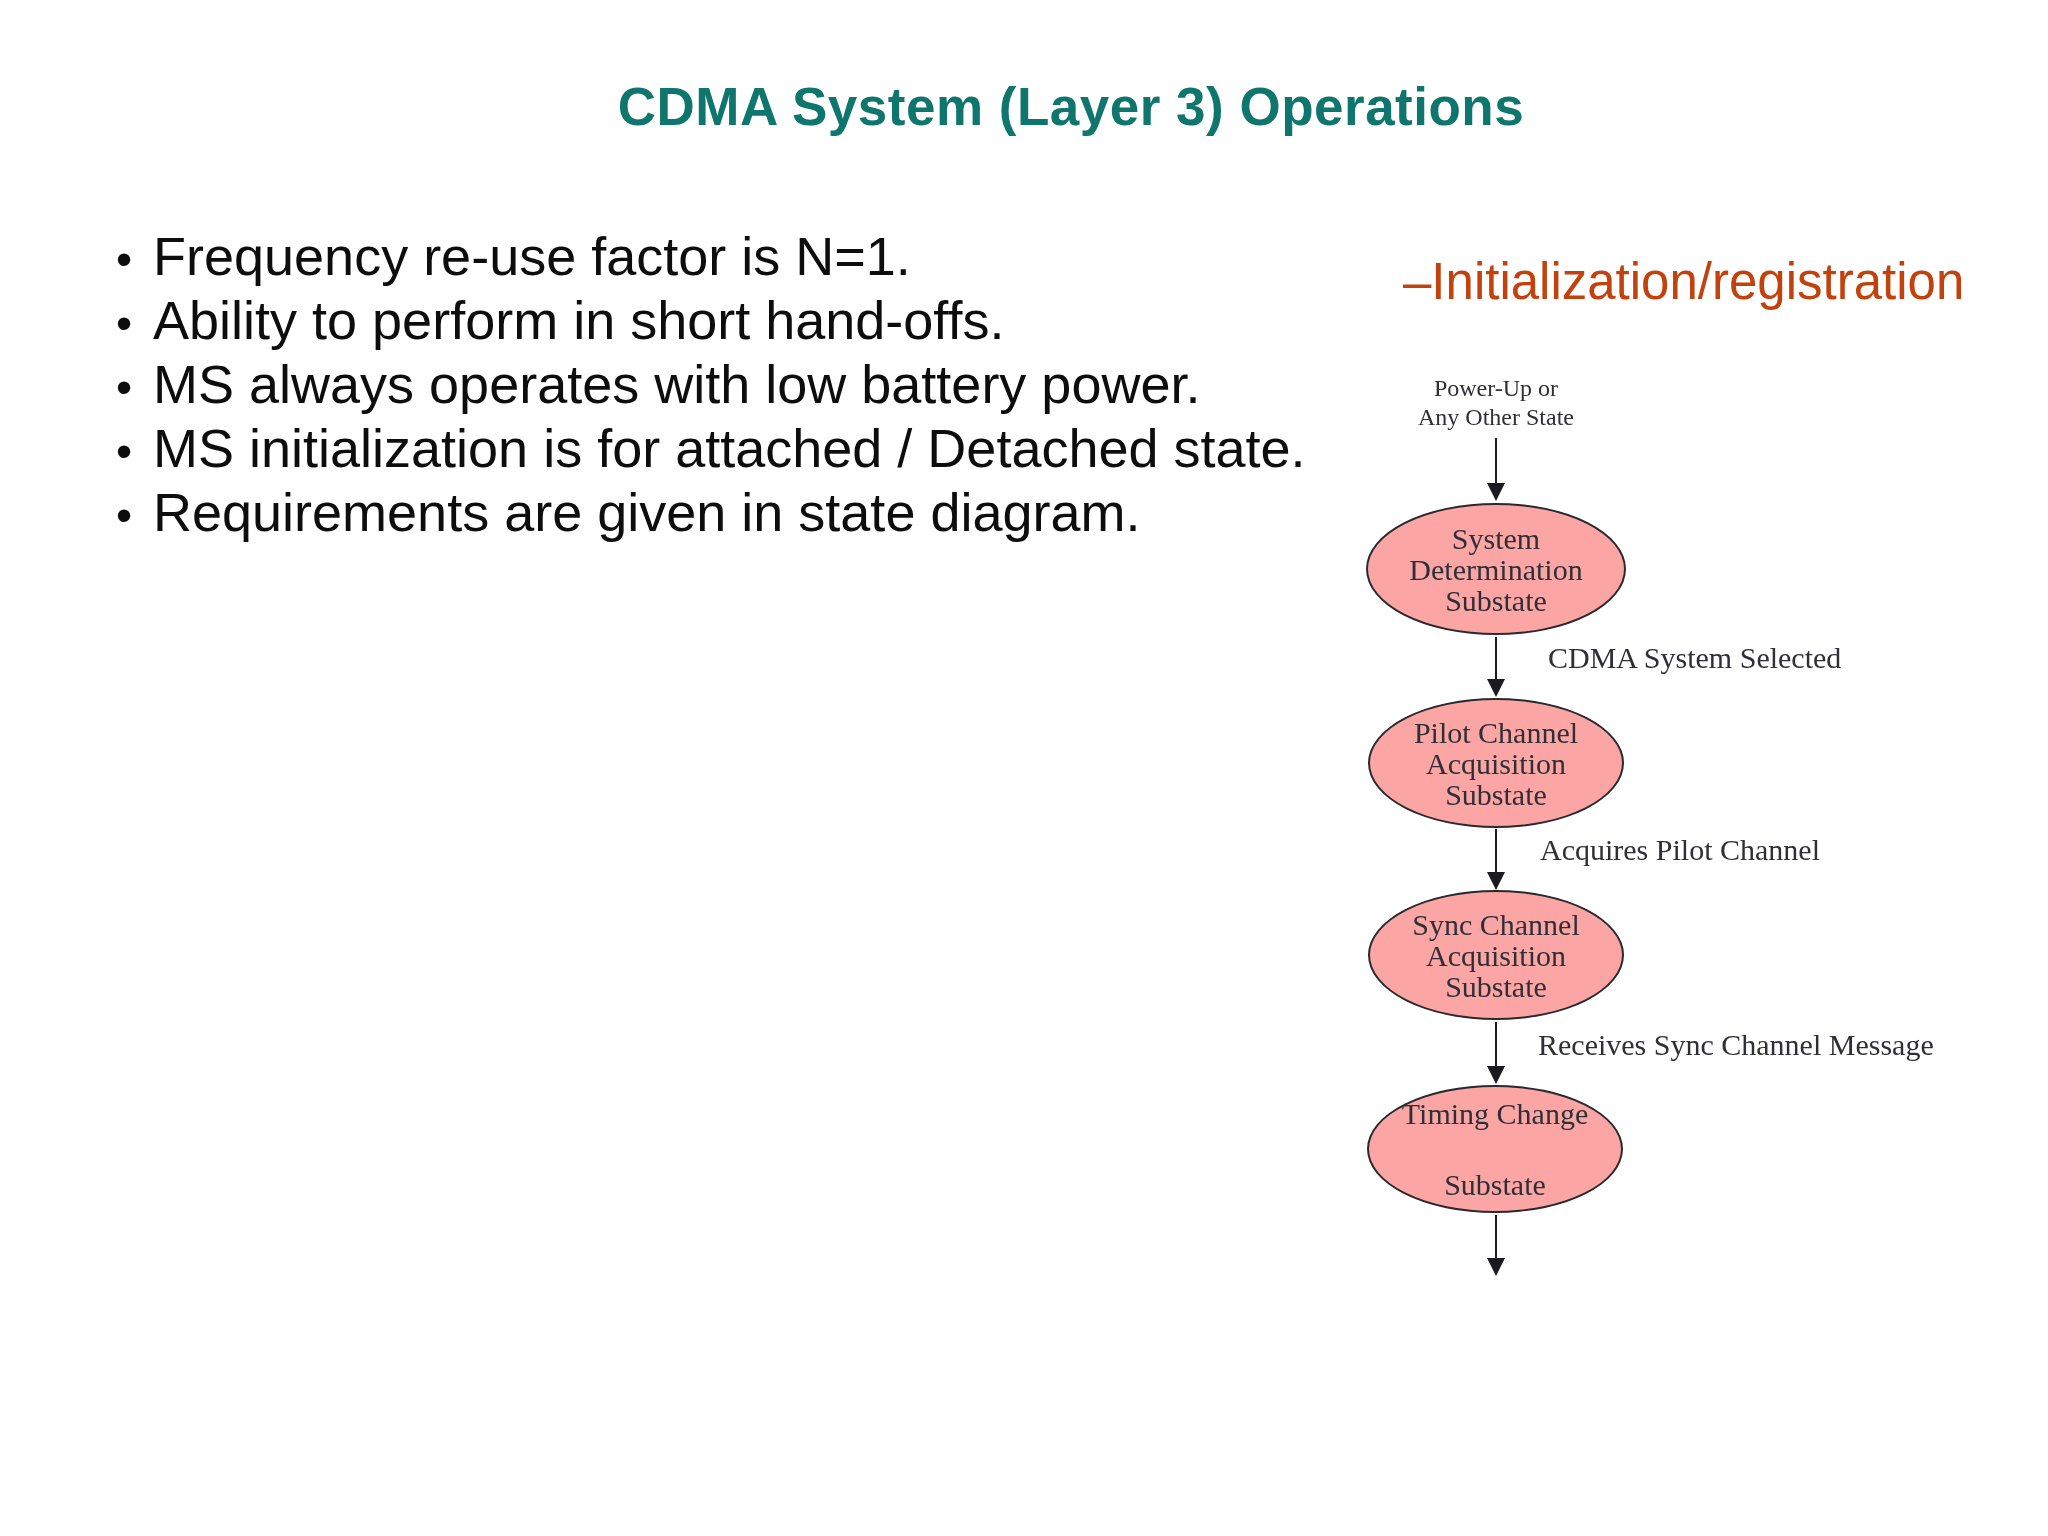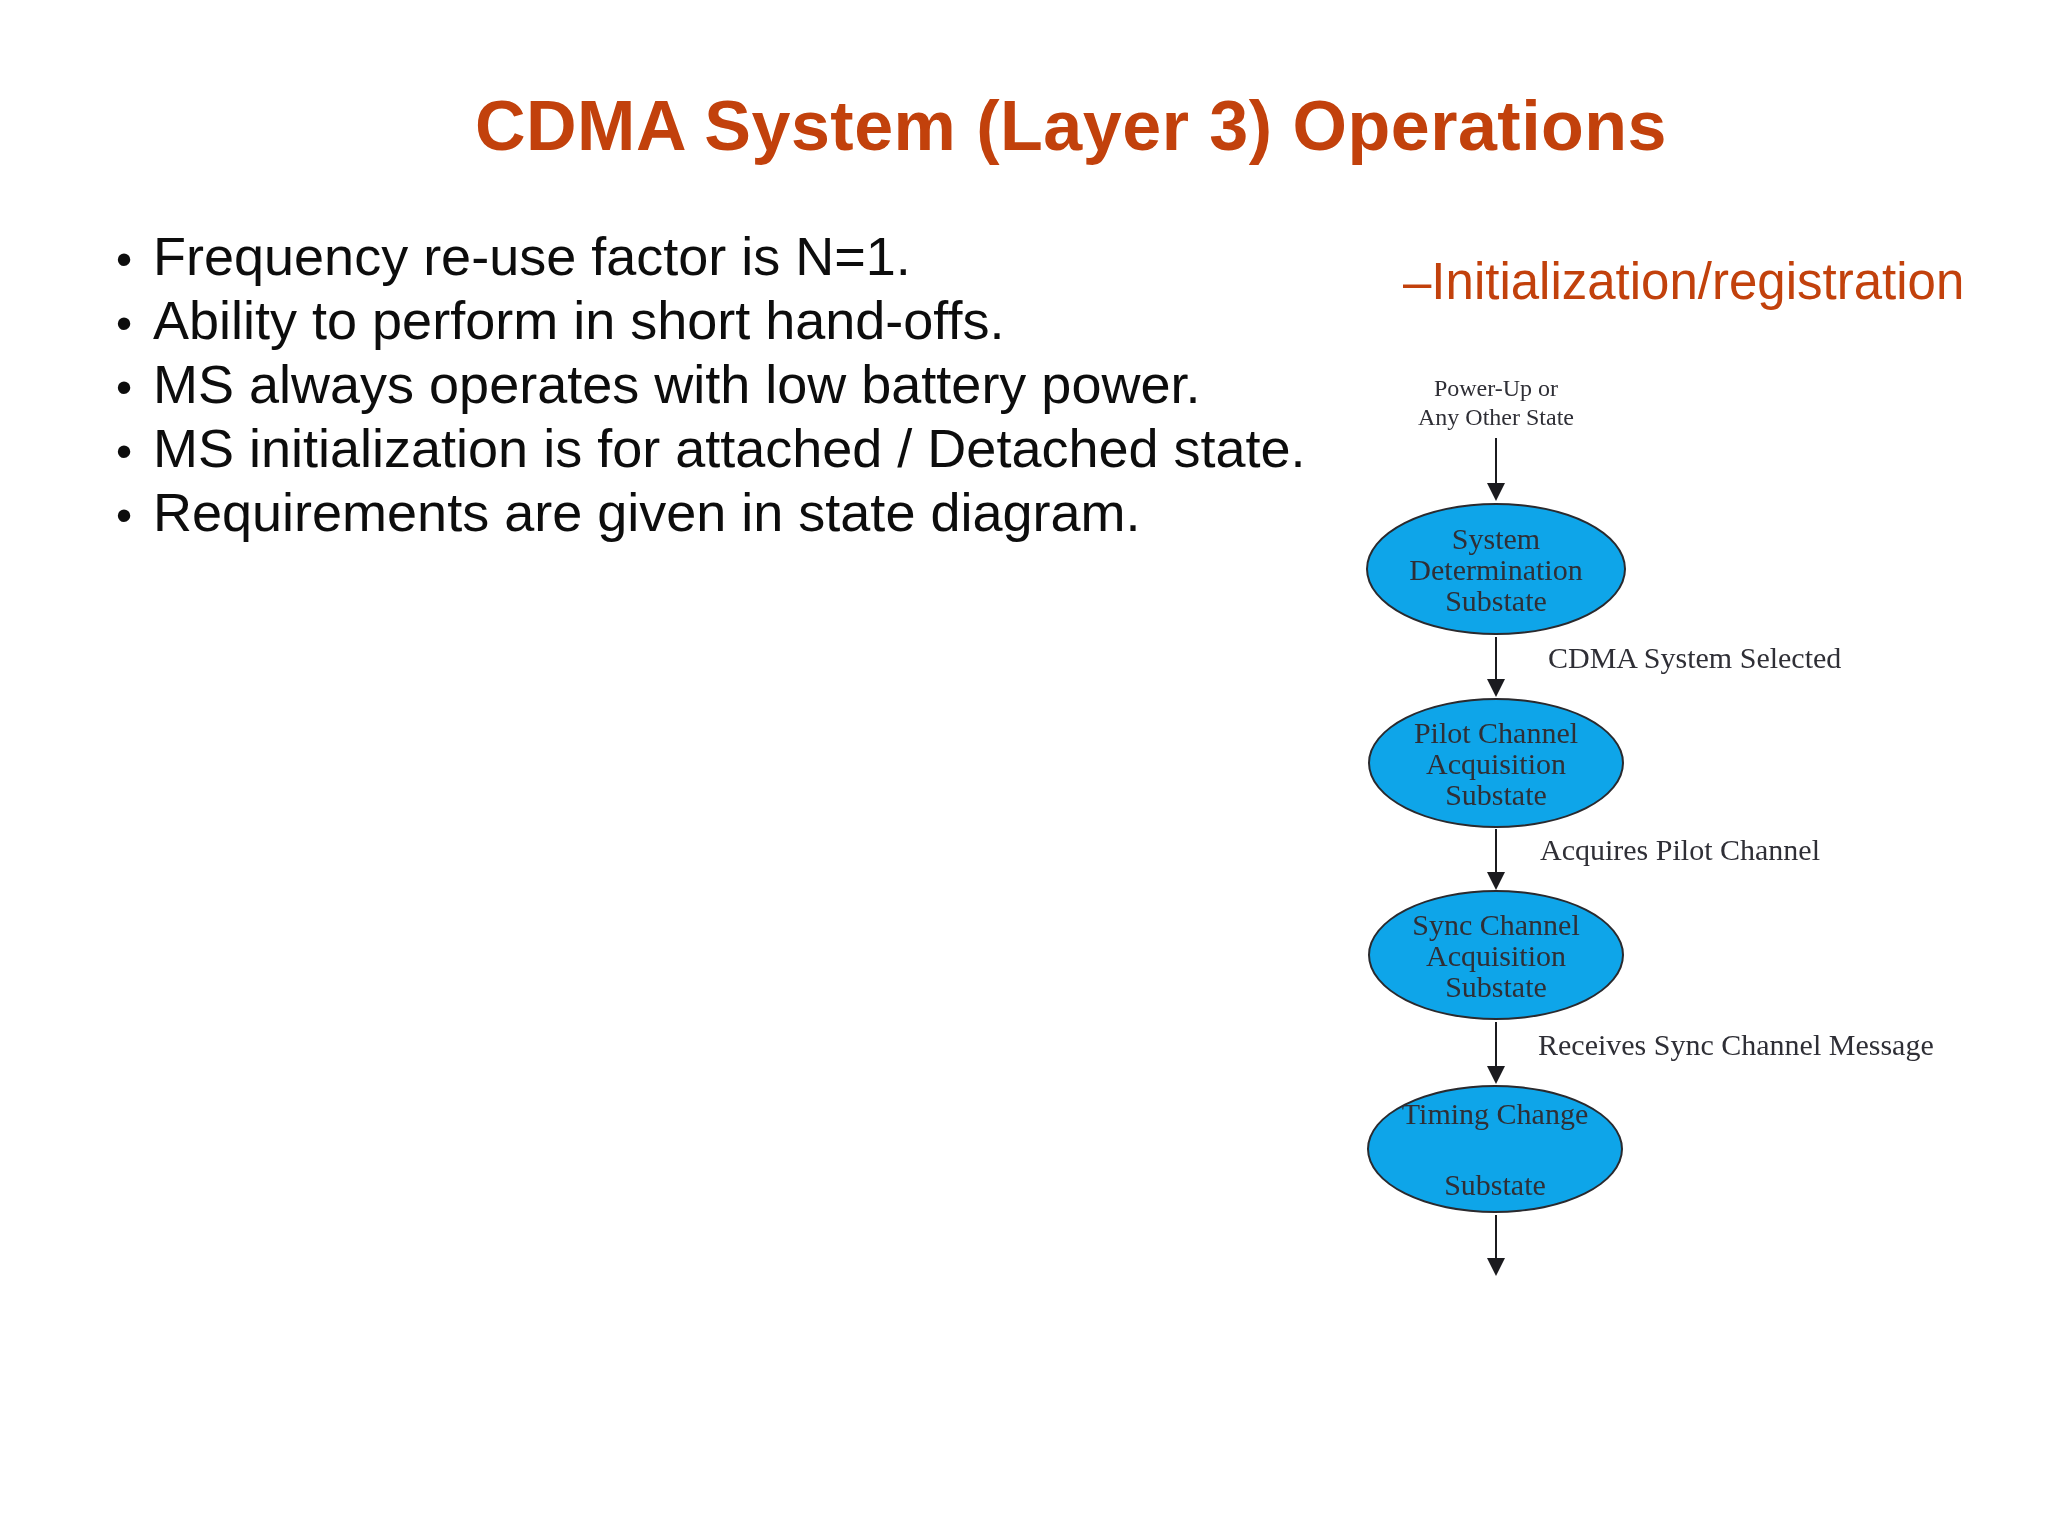--- a/index.html
+++ b/index.html
@@ -15,25 +15,25 @@
     font-family: "Liberation Sans", sans-serif;
     color: #111111;
   }
 
   
   .slide-title {
     position: absolute;
     top: 44px;
     left: 1071px;
     transform: translateX(-50%);
-    font-size: 70px;
+    font-size: 53px;
     line-height: 1.0;
     letter-spacing: 0.5px;
     white-space: nowrap;
-    color: #c2410c;
+    color: #0f766e;
   }
 
   
   .bullets {
     position: absolute;
     left: 108px;
     top: 226px;
     width: 1100px;
     list-style: none;
     margin: 0;
@@ -81,21 +81,21 @@
     left: 0;
     text-align: center;
     font-size: 24px;
     line-height: 29px;
   }
   .dg-label-block span { display: block; }
   .dg-node {
     position: absolute;
     border: 2px solid #2a2a2e;
     border-radius: 50%;
-    background: #0ea5e9;
+    background: #fca5a5;
     box-sizing: border-box;
     display: flex;
     flex-direction: column;
     align-items: center;
     justify-content: center;
     text-align: center;
     font-size: 30px;
     line-height: 31px;
   }
   .dg-node span { display: block; }

